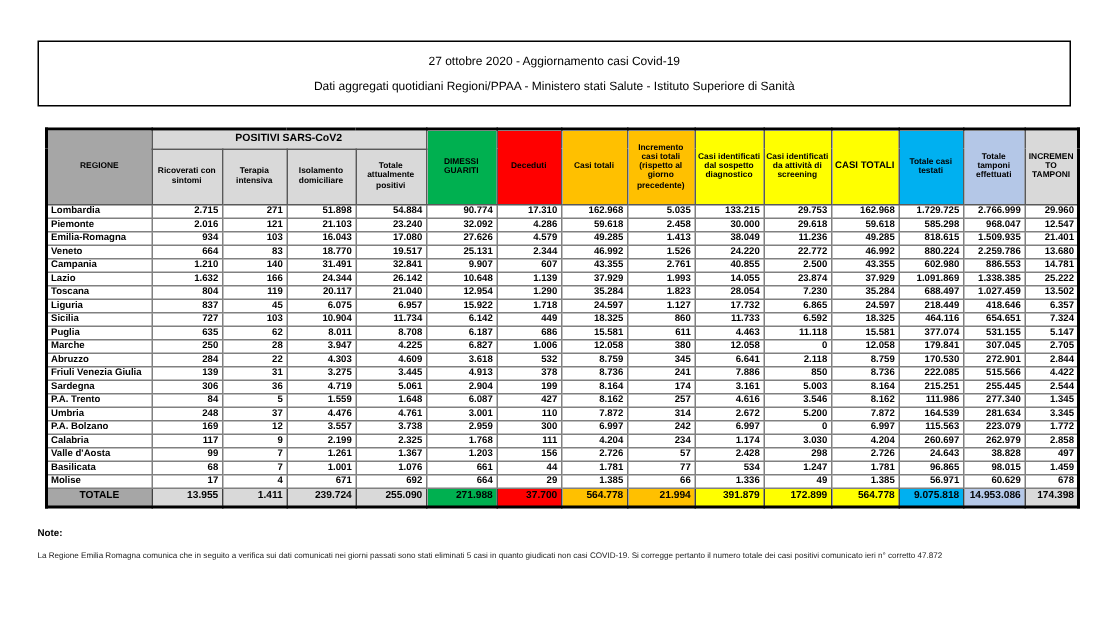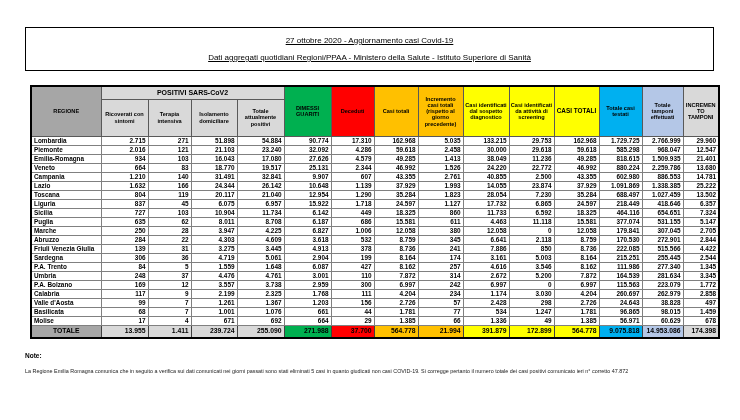--- a/index.html
+++ b/index.html
@@ -4,21 +4,21 @@
 <style>
   * { box-sizing: border-box; }
   html,body { margin:0; padding:0; background:#fff; }
   body { width:740px; height:420px; font-family:"Liberation Sans", sans-serif; color:#000; }
   .page { position:relative; width:740px; height:420px; background:#fff; overflow:hidden; }
 
   .title-box {
     position:absolute; left:25px; top:27px; width:689px; height:44px;
     border:1px solid #000; background:#fff;
     display:flex; flex-direction:column; justify-content:space-evenly; align-items:center;
-    font-size:8px; line-height:9px; text-align:center;text-decoration:underline;
+    font-size:8px; line-height:9px; text-align:center;
   }
 
   table.covid {
     position:absolute; left:30px; top:85px;
     border-collapse:collapse; table-layout:fixed; width:688px;
     border:2px solid #000;
   }
   th, td {
     border:1px solid #595959; overflow:hidden;
     font-family:"Liberation Sans", sans-serif;
@@ -54,21 +54,21 @@
   .notes .notes-label { font-size:6.5px; font-weight:bold; margin-bottom:9px; }
   .notes .notes-text { font-size:5.4px; line-height:6px; color:#1a1a1a; }
 </style>
 </head>
 <body>
 
 <div class="page">
 
   <div class="title-box">
     <div>27 ottobre 2020 - Aggiornamento casi Covid-19</div>
-    <div>Dati aggregati quotidiani Regioni/PPAA - Ministero della Salute - Istituto Superiore di Sanità</div>
+    <div>Dati aggregati quotidiani Regioni/PPAA - Ministero stati Salute - Istituto Superiore di Sanità</div>
   </div>
 
   <table class="covid">
     <colgroup>
       <col style="width:70px">
         <col style="width:47px">
         <col style="width:43px">
         <col style="width:46px">
       <col style="width:47px">
         <col style="width:47px">

